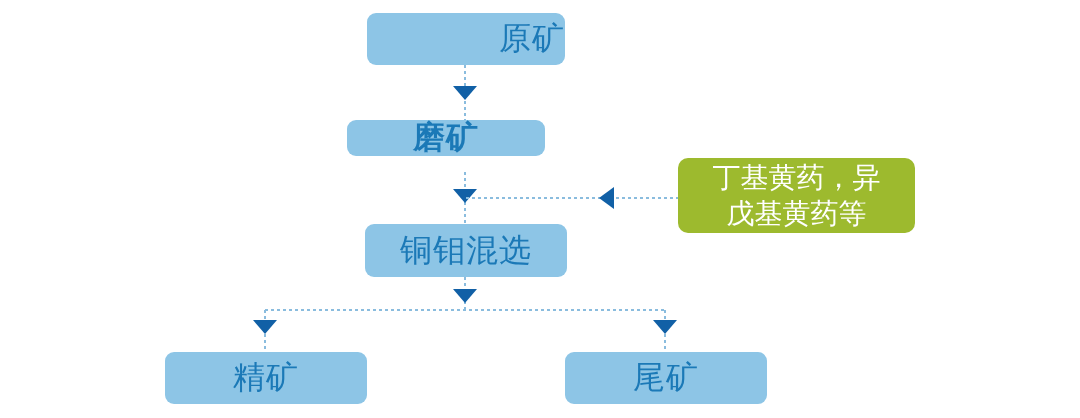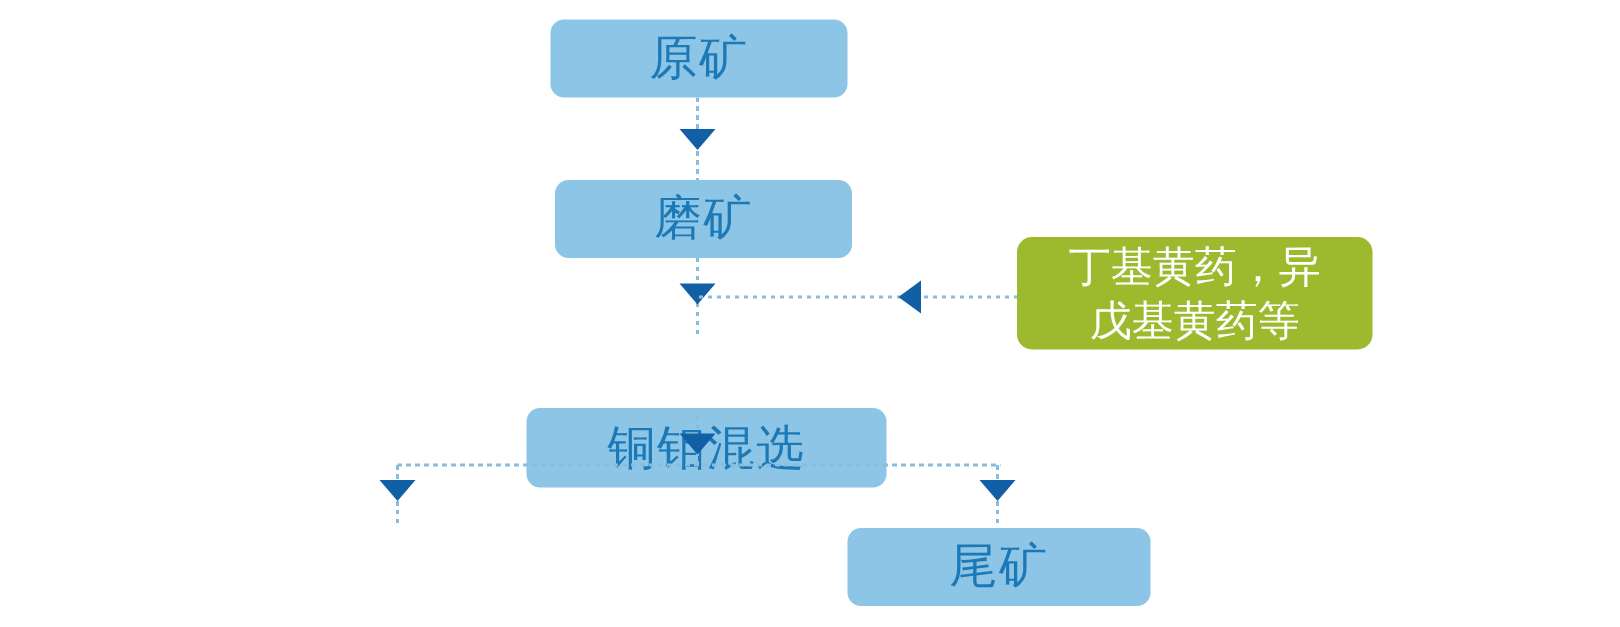--- a/index.html
+++ b/index.html
@@ -69,32 +69,35 @@
     border-top:11px solid transparent;
     border-bottom:11px solid transparent;
     border-right:15px solid var(--arrowhead);
   }
 </style>
 </head>
 <body>
 
 <div class="canvas">
 
-  <div class="node node-blue" style="left:367px;top:13px;width:198px;height:52px;">
+  <div class="node node-blue" style="left:367px;top:13px;width:198px;height:52px;justify-content:flex-end;">
     <span>原矿</span>
   </div>
 
-  <div class="node node-blue" style="left:370px;top:120px;width:198px;height:52px;">
+  <div class="node node-blue" style="left:347px;top:120px;width:198px;height:36px;font-weight:bold;">
     <span>磨矿</span>
   </div>
 
-  <div class="node node-blue" style="left:351px;top:224px;width:240px;height:53px;margin-top:48px;">
+  <div class="node node-blue" style="left:365px;top:224px;width:202px;height:53px;">
     <span>铜钼混选</span>
   </div>
 
+  <div class="node node-blue" style="left:165px;top:352px;width:202px;height:52px;">
+    <span>精矿</span>
+  </div>
 
   <div class="node node-reagent" style="left:678px;top:158px;width:237px;height:75px;">
     <span>丁基黄药，异戊基黄药等</span>
   </div>
 
   <div class="node node-blue" style="left:565px;top:352px;width:202px;height:52px;">
     <span>尾矿</span>
   </div>
 
   <div class="vline" style="left:464px;top:65px;height:55px;"></div>

